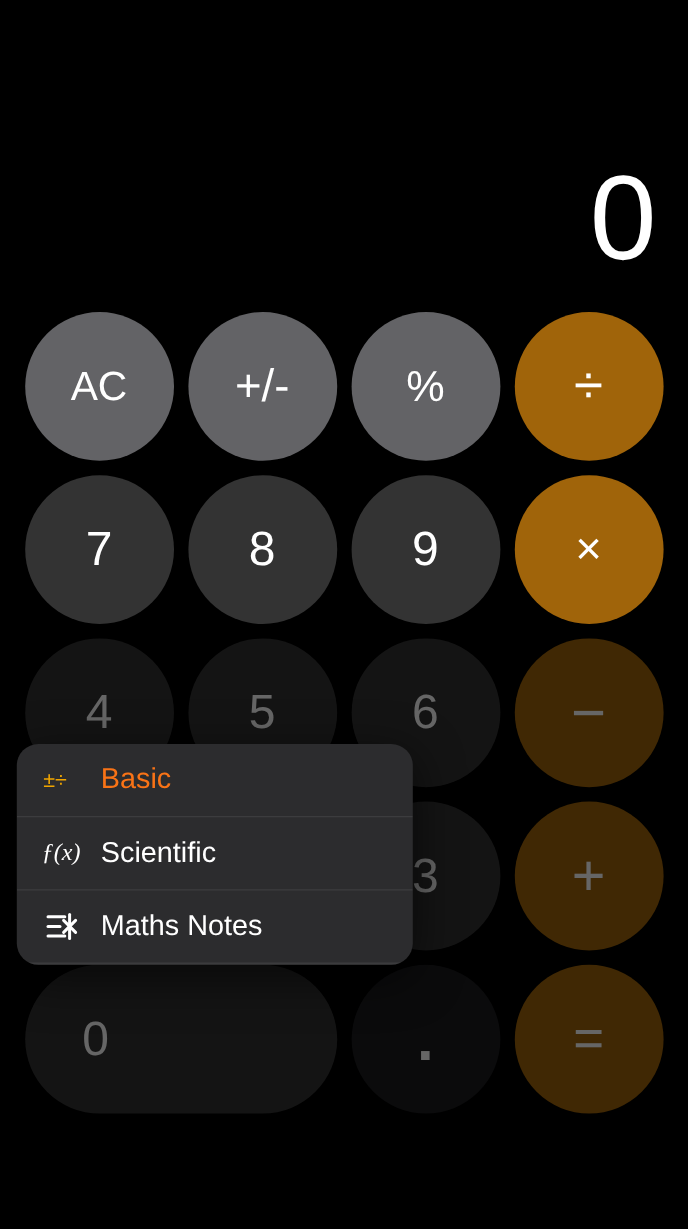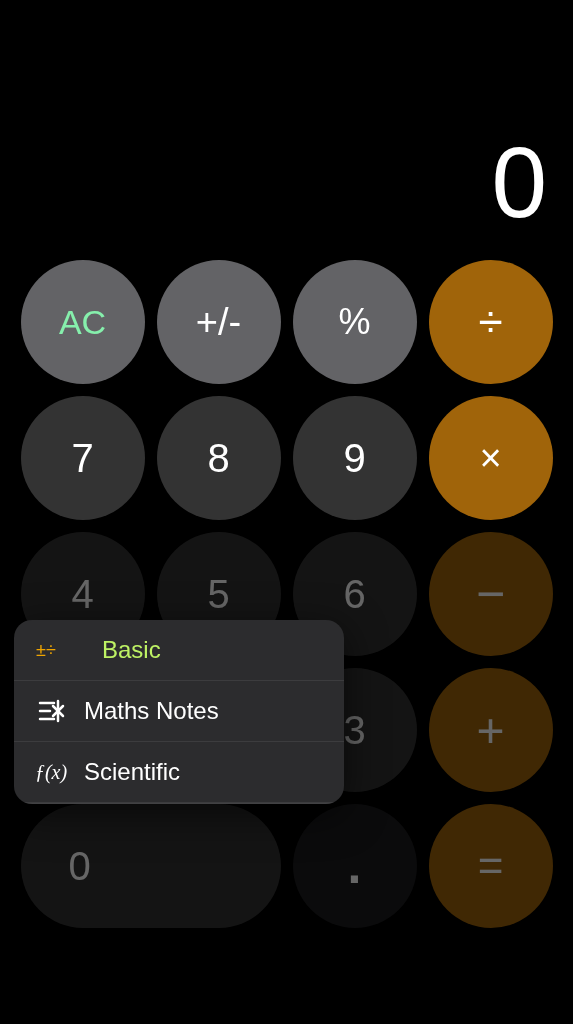--- a/index.html
+++ b/index.html
@@ -66,21 +66,21 @@
       color: #fff;
     }
     .btn-orange {
       background: #a0640a;
       color: #fff;
     }
 
     .btn-ac {
       font-size: 34px;
       font-weight: 500;
-      color: #86efac;
+      color: #ffffff;
     }
     .btn-plus-minus {
       font-size: 38px;
     }
     .btn-percent {
       font-size: 36px;
     }
     .btn-divide {
       font-size: 44px;
     }
@@ -137,22 +137,21 @@
       flex-shrink: 0;
     }
 
     .menu-item-label {
       font-size: 24px;
       font-weight: 400;
       color: #fff;
     }
 
     .menu-item-label.active {
-      color: #bef264;
-      margin-left: 18px;
+      color: #f97316;
     }
 
     .menu-item-icon.active {
       color: #f0a500;
     }
 
     .menu-separator {
       height: 1px;
       background: rgba(255,255,255,0.1);
       margin: 0;
@@ -246,39 +245,39 @@
 
 <div class="context-menu">
 
   <div class="menu-item">
     <div class="menu-item-icon active">
       <svg width="30" height="24" viewBox="0 0 30 24" fill="none">
         <text x="0" y="18" font-size="18" fill="#f0a500" font-family="Arial">±÷</text>
       </svg>
     </div>
     <span class="menu-item-label active">Basic</span>
+  </div>
+
+  <div class="menu-item">
+    <div class="menu-item-icon" style="color:#fff;font-size:20px;font-style:italic;font-family:Georgia,serif;">
+      ƒ(x)
+    </div>
+    <span class="menu-item-label">Scientific</span>
   </div>
 
   <div class="menu-item">
     <div class="menu-item-icon" style="color:#fff;">
       <svg width="30" height="28" viewBox="0 0 30 28" fill="none">
         <line x1="4" y1="6" x2="18" y2="6" stroke="white" stroke-width="2.5" stroke-linecap="round"></line>
         <line x1="4" y1="14" x2="14" y2="14" stroke="white" stroke-width="2.5" stroke-linecap="round"></line>
         <line x1="4" y1="22" x2="18" y2="22" stroke="white" stroke-width="2.5" stroke-linecap="round"></line>
         <line x1="22" y1="4" x2="22" y2="24" stroke="white" stroke-width="2.5" stroke-linecap="round"></line>
         <line x1="17" y1="9" x2="27" y2="19" stroke="white" stroke-width="2.5" stroke-linecap="round"></line>
         <line x1="27" y1="9" x2="17" y2="19" stroke="white" stroke-width="2.5" stroke-linecap="round"></line>
       </svg>
     </div>
     <span class="menu-item-label">Maths Notes</span>
   </div>
 
-  <div class="menu-item">
-    <div class="menu-item-icon" style="color:#fff;font-size:20px;font-style:italic;font-family:Georgia,serif;">
-      ƒ(x)
-    </div>
-    <span class="menu-item-label">Scientific</span>
-  </div>
-
   <div class="menu-separator"></div>
 
 
 </div>
 
 </body></html>

